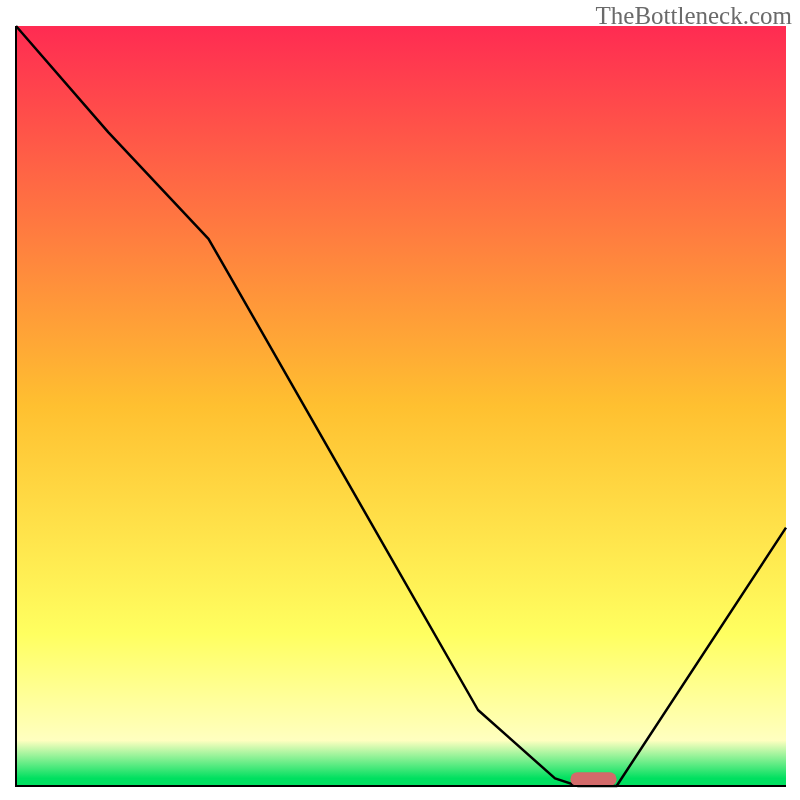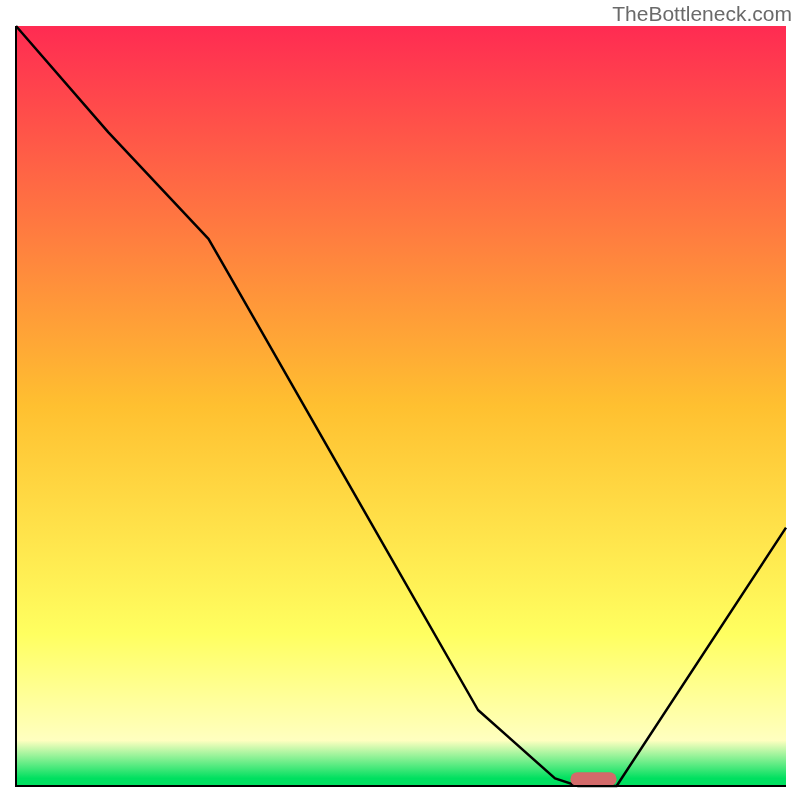--- a/index.html
+++ b/index.html
@@ -9,22 +9,22 @@
     height: 800px;
     background: #ffffff;
     position: relative;
     font-family: Arial, sans-serif;
   }
   .attribution {
     position: absolute;
     top: 2px;
     right: 8px;
     color: #6a6a6a;
-    font-size: 21px;
-    font-family: Liberation Sans, sans-serif;
+    font-size: 25px;
+    font-family: Liberation Serif, serif;
     z-index: 10;
   }
   .chart-container {
     position: absolute;
     left: 14px;
     top: 24px;
     width: 774px;
     height: 764px;
   }
   svg {

